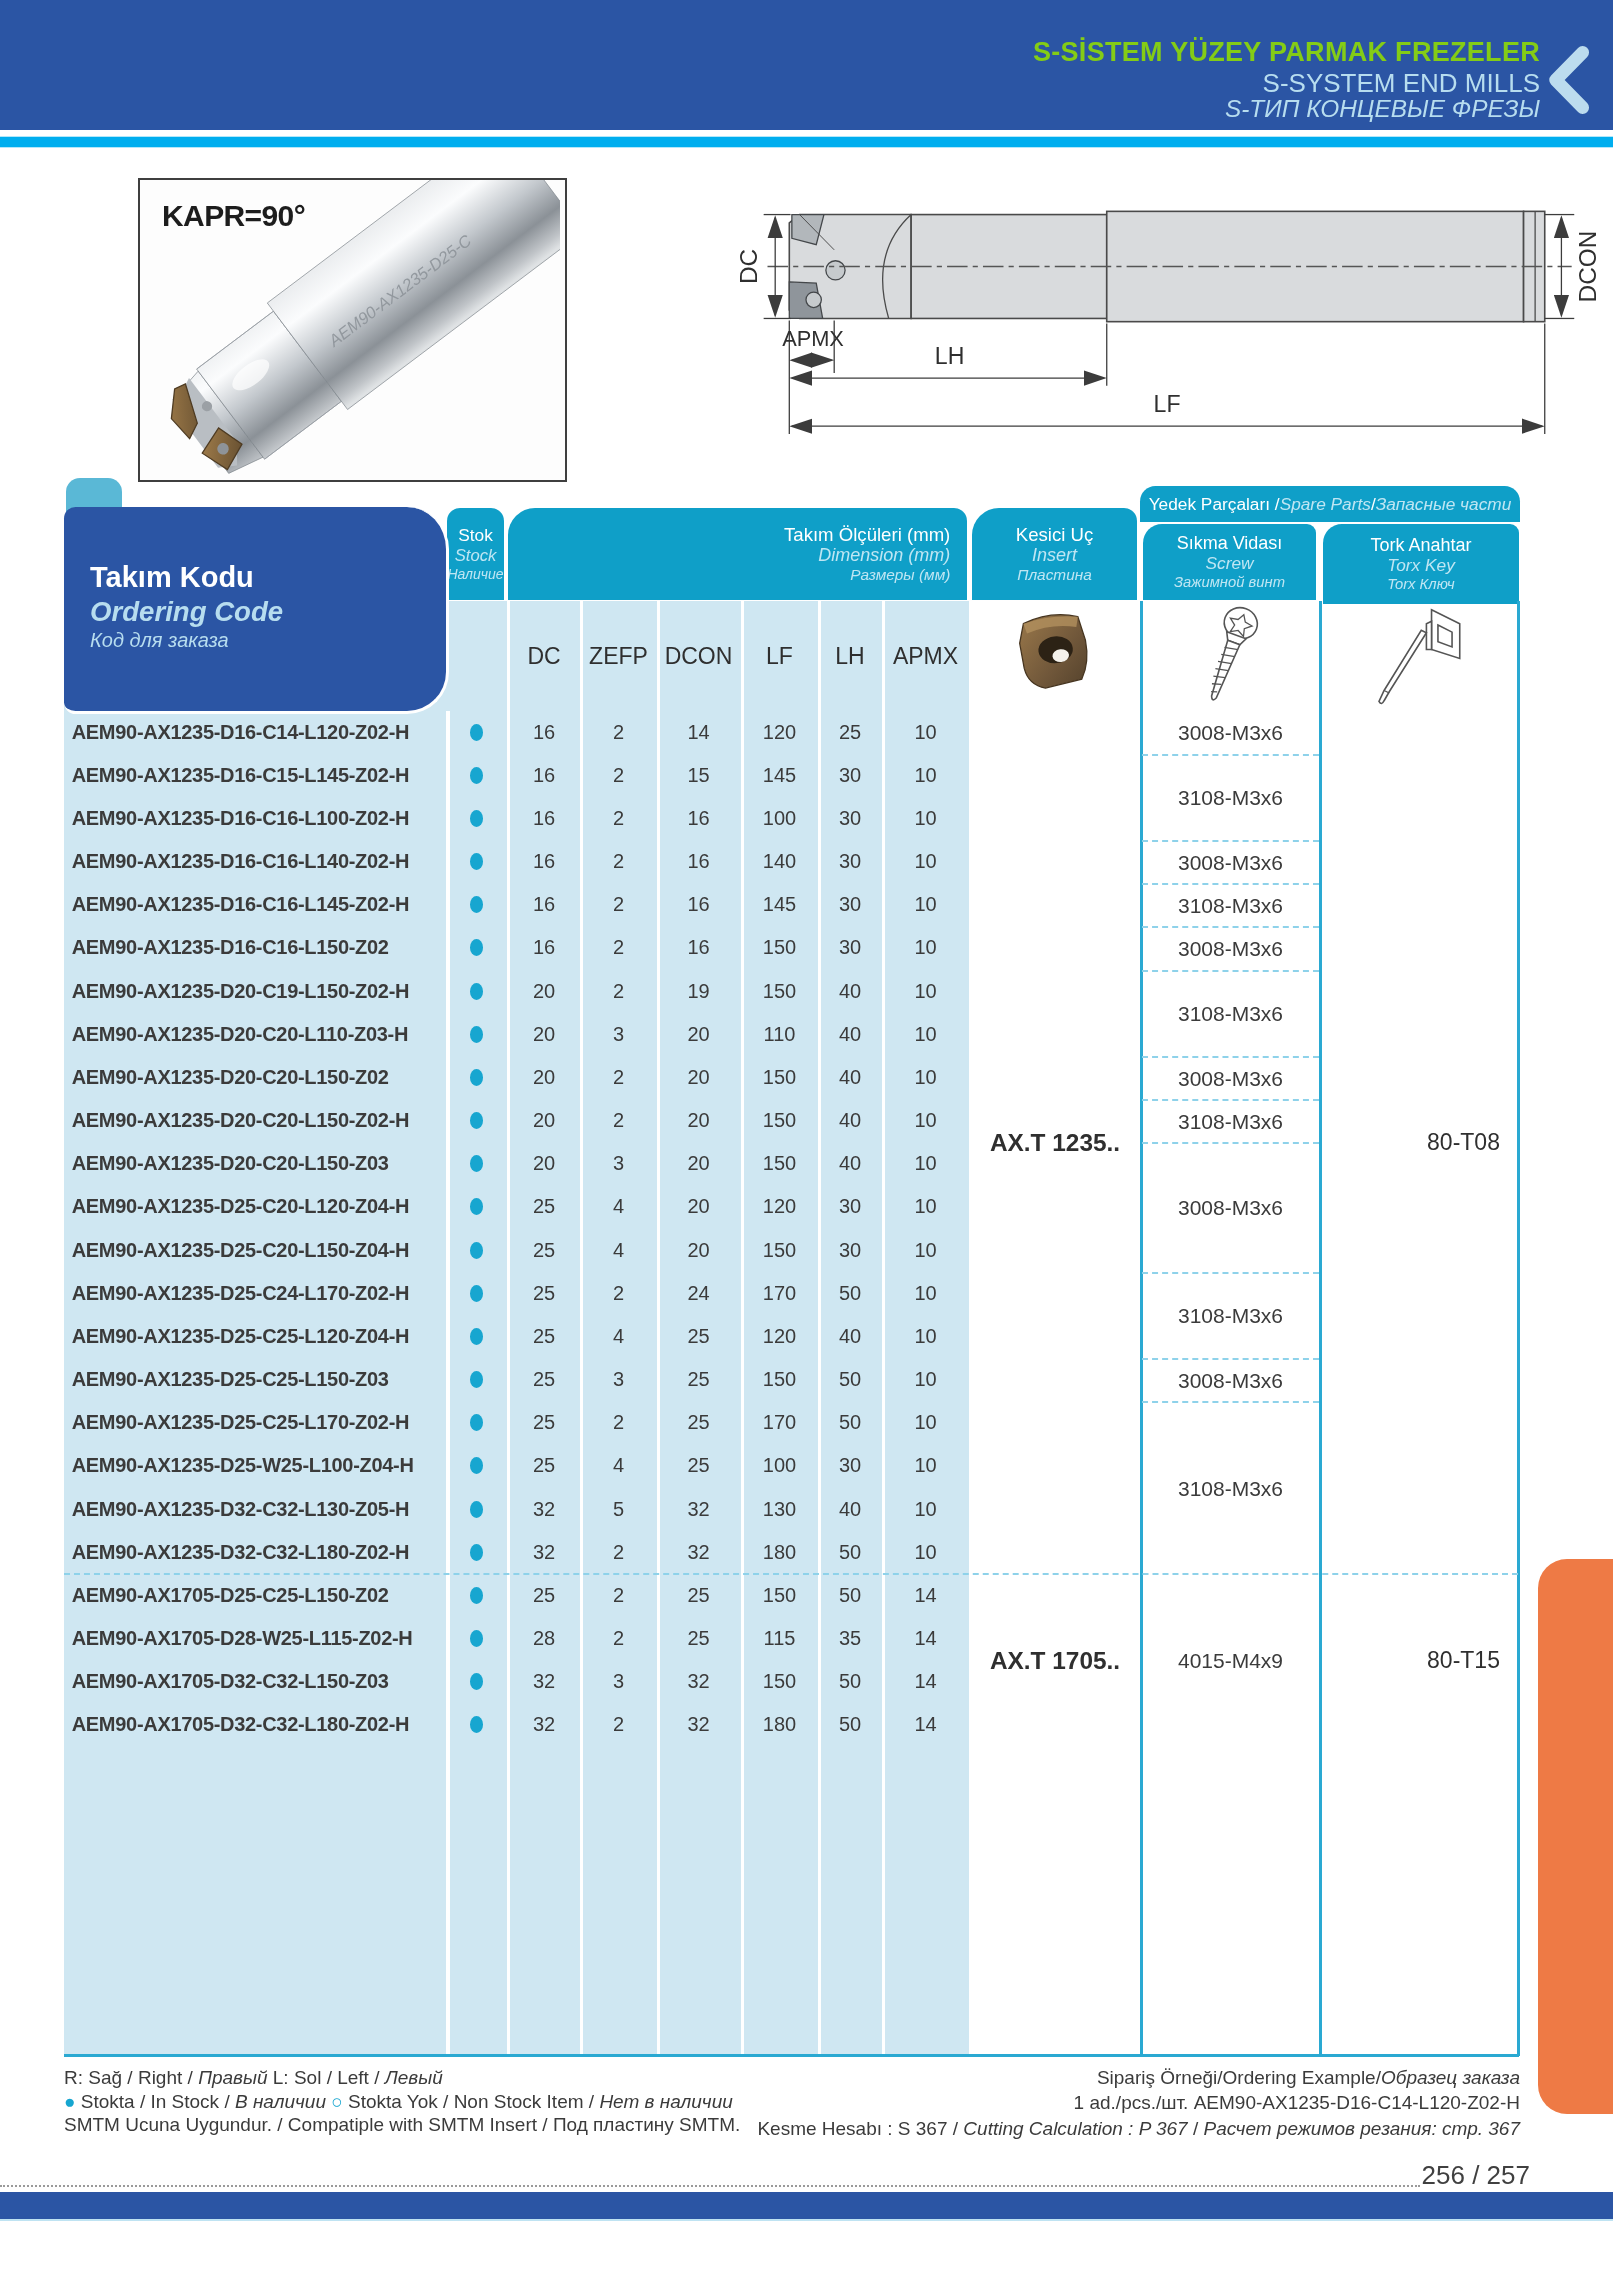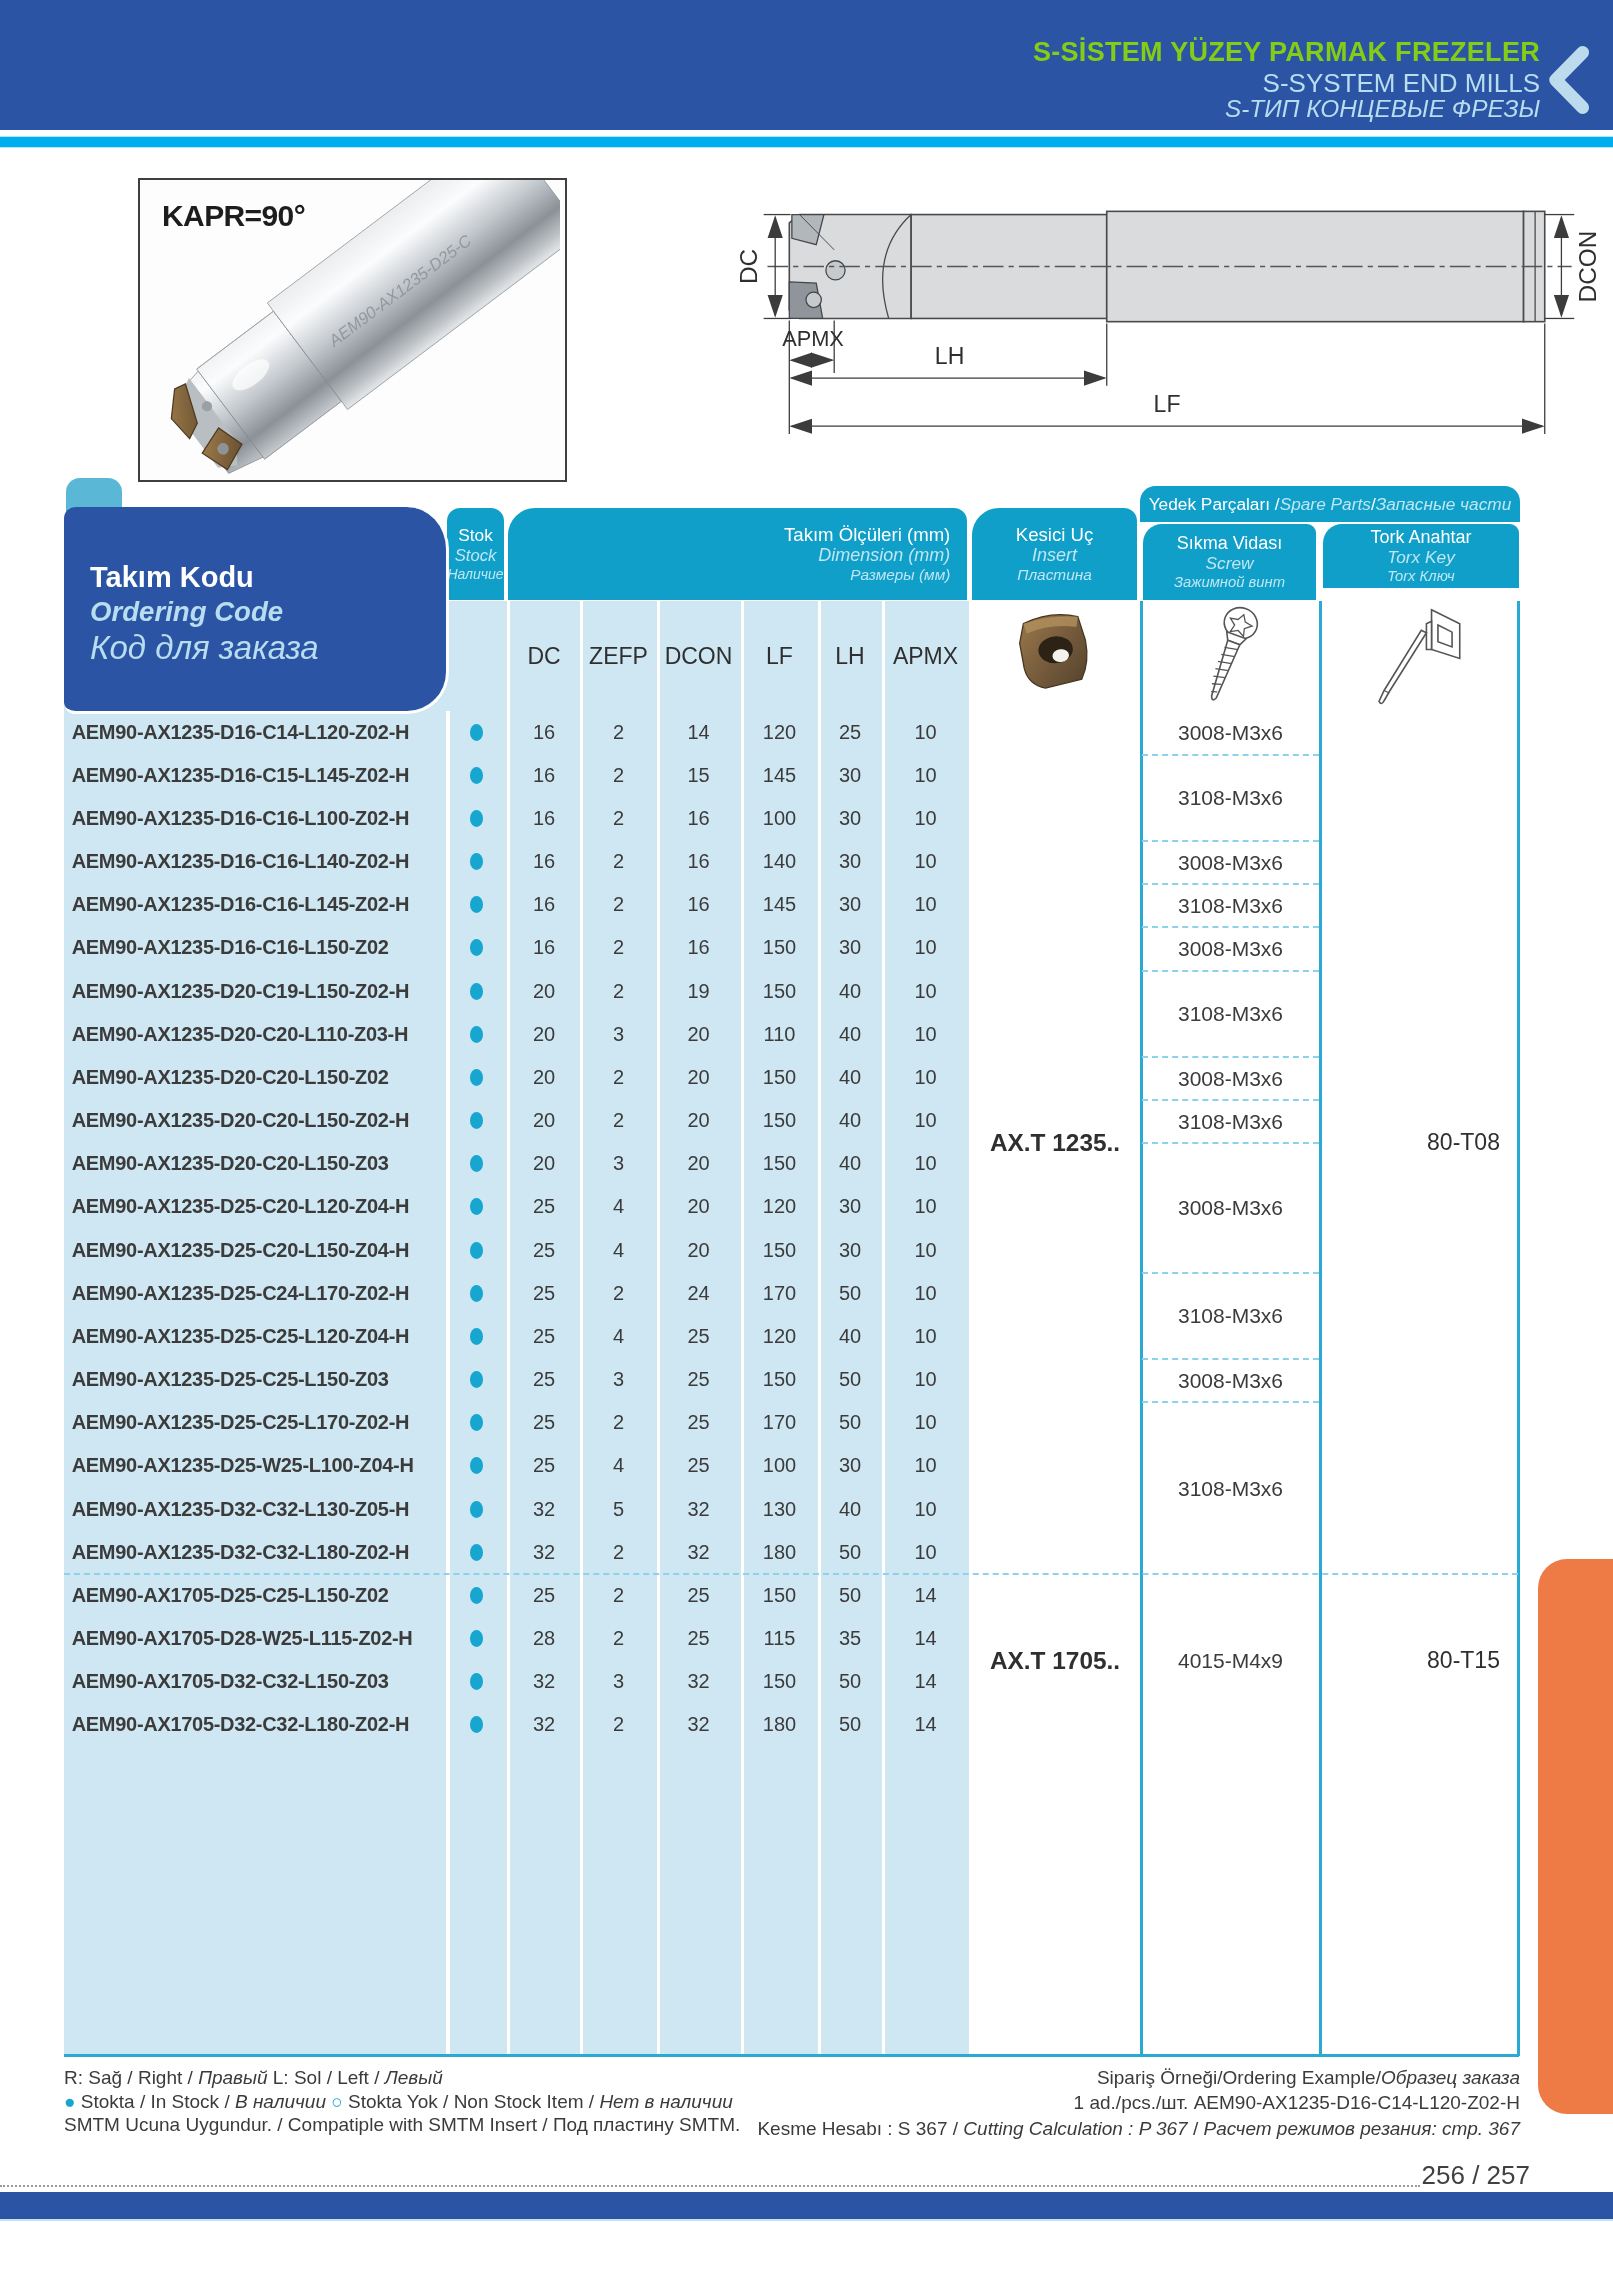--- a/index.html
+++ b/index.html
@@ -30,32 +30,32 @@
   
   .teal-box{position:absolute;background:#0f9fc8;display:flex;flex-direction:column;
             align-items:center;justify-content:center;line-height:1.15;}
   #spare-strip{left:1140px;top:486px;width:380px;height:36px;background:#0f9fc8;
                border-radius:15.4px 15.4px 0 0;font-size:17.3px;display:flex;align-items:center;justify-content:center;white-space:nowrap;}
   #stok-box{left:447px;top:508px;width:57px;height:92px;border-radius:13px 13px 0 0;}
   #dims-box{left:508px;top:508px;width:459px;height:92px;border-radius:27px 13px 0 0;
             align-items:flex-end;padding-right:16.7px;box-sizing:border-box;}
   #kesici-box{left:972px;top:508px;width:165px;height:92px;border-radius:27px 13px 0 0;}
   #screw-box{left:1143px;top:524px;width:173px;height:76px;border-radius:19px 9px 0 0;}
-  #torx-box{left:1323px;top:524px;width:196px;height:64px;border-radius:19px 9px 0 0;}
+  #torx-box{left:1323px;top:524px;width:196px;height:80px;border-radius:19px 9px 0 0;}
   .h-tr{color:#fff;font-size:18.6px;}
   .h-en{color:#bfe6f3;font-size:18px;font-style:italic;}
   .h-ru{color:#bfe6f3;font-size:15.4px;font-style:italic;}
 
   #deco-square{left:66px;top:478px;width:56px;height:67px;border-radius:14px;background:#5ab8d6;}
   #code-panel{left:64px;top:507px;width:382px;height:204px;background:#2b55a4;
               border-radius:11.5px 42px 42px 11.5px;border-right:3.2px solid #fff;border-bottom:3.2px solid #fff;
               box-sizing:content-box;z-index:3;}
   #code-panel .p1{position:absolute;left:26px;top:54px;font-size:29px;font-weight:bold;color:#fff;}
   #code-panel .p2{position:absolute;left:26px;top:89px;font-size:27.6px;color:#b7ddef;font-style:italic;font-weight:bold;}
-  #code-panel .p3{position:absolute;left:26px;top:122px;font-size:33px;color:#b7ddef;font-style:italic;}
+  #code-panel .p3{position:absolute;left:26px;top:122px;font-size:20px;color:#b7ddef;font-style:italic;}
 
   #zoneA{left:446px;top:601px;width:523px;height:1455px;background:#cfe7f2;}
   #zoneB{left:64px;top:641px;width:382px;height:1414px;background:#cfe7f2;z-index:1;}
   .vwhite{position:absolute;width:3.2px;background:#fff;z-index:2;}
   .vteal{position:absolute;width:2.6px;background:#2aa9d2;z-index:2;}
   #bottom-line{left:64px;top:2054px;width:1455px;height:3.2px;background:#2aa9d2;z-index:2;}
 
   .colhdr{position:absolute;top:601px;height:110px;font-size:23px;color:#2f2f2f;z-index:2;}
 
   

